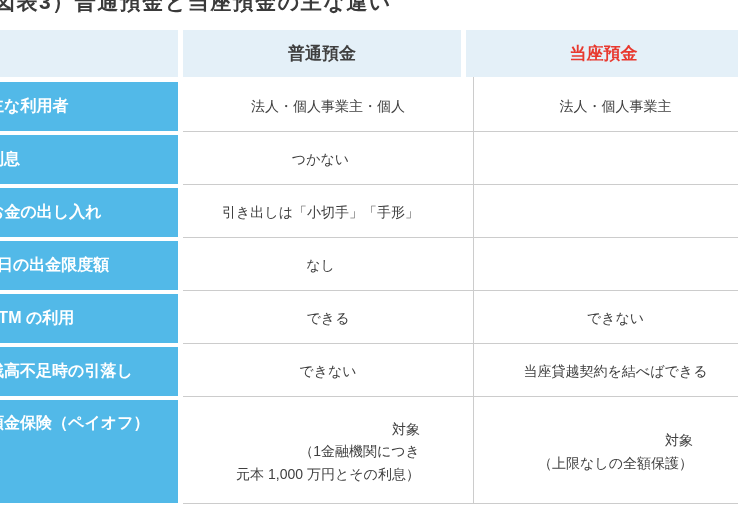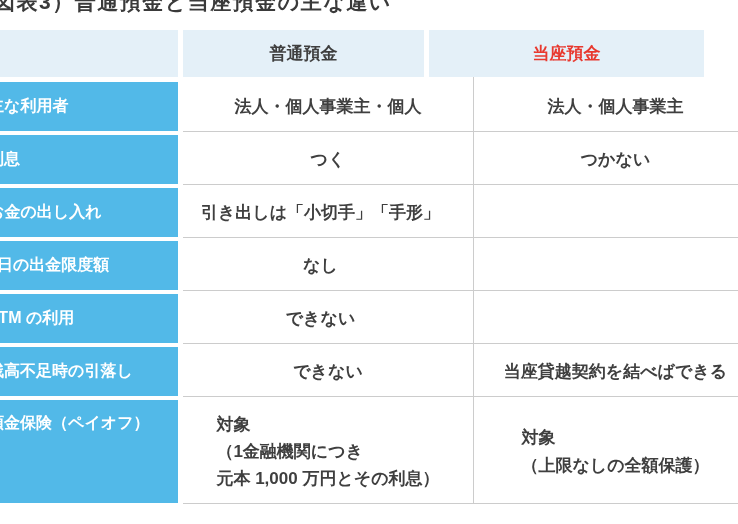--- a/index.html
+++ b/index.html
@@ -42,21 +42,21 @@
   }
   .h-cell {
     background: var(--header-bg);
     display: flex;
     align-items: center;
     justify-content: center;
     font-size: 17px;
     font-weight: bold;
   }
   .h-label { width: 208px; margin-right: 5px; }
-  .h-futsu { width: 241px; margin-right: 5px; }
+  .h-futsu { width: 278px; margin-right: 5px; }
   .h-toza  { width: 275px; color: var(--red); }
 
   .table-body { position: relative; }
 
   .col-divider {
     position: absolute;
     left: 503px; top: -5px;
     width: 1px; height: 427px;
     background: var(--border);
   }
@@ -81,23 +81,23 @@
     width: 570px;
     height: 50px;
     margin-bottom: 3px;
     border-bottom: 1px solid var(--border);
     background: #ffffff;
   }
   .cell-data {
     display: flex;
     align-items: center;
     justify-content: center;
-    text-align: left;
-    font-size: 17px;
-    font-weight: bold;
+    text-align: right;
+    font-size: 14px;
+    font-weight: normal;
     color: var(--text);
     white-space: pre-line;
     line-height: 1.6;
   }
   .cell-futsu { width: 290px; margin-right: 5px; white-space: nowrap; }
   .cell-toza  { width: 275px; white-space: nowrap; }
 
   .row.tall .cell-label {
     height: 103px;
     align-items: flex-start;
@@ -126,21 +126,20 @@
     <div class="cell-label">主な利用者</div>
     <div class="data-pair">
       <div class="cell-data cell-futsu">法人・個人事業主・個人</div>
       <div class="cell-data cell-toza">法人・個人事業主</div>
     </div>
   </div>
 
   <div class="row">
     <div class="cell-label">利息</div>
     <div class="data-pair">
-      <div class="cell-data cell-futsu">つく</div>
       <div class="cell-data cell-toza">つかない</div>
     </div>
   </div>
 
   <div class="row">
     <div class="cell-label">お金の出し入れ</div>
     <div class="data-pair">
       <div class="cell-data cell-toza">引き出しは「小切手」「手形」</div>
     </div>
   </div>
@@ -148,20 +147,21 @@
   <div class="row">
     <div class="cell-label">1日の出金限度額</div>
     <div class="data-pair">
       <div class="cell-data cell-toza">なし</div>
     </div>
   </div>
 
   <div class="row">
     <div class="cell-label">ATM の利用</div>
     <div class="data-pair">
+      <div class="cell-data cell-futsu">できる</div>
       <div class="cell-data cell-toza">できない</div>
     </div>
   </div>
 
   <div class="row">
     <div class="cell-label">残高不足時の引落し</div>
     <div class="data-pair">
       <div class="cell-data cell-futsu">できない</div>
       <div class="cell-data cell-toza">当座貸越契約を結べばできる</div>
     </div>

